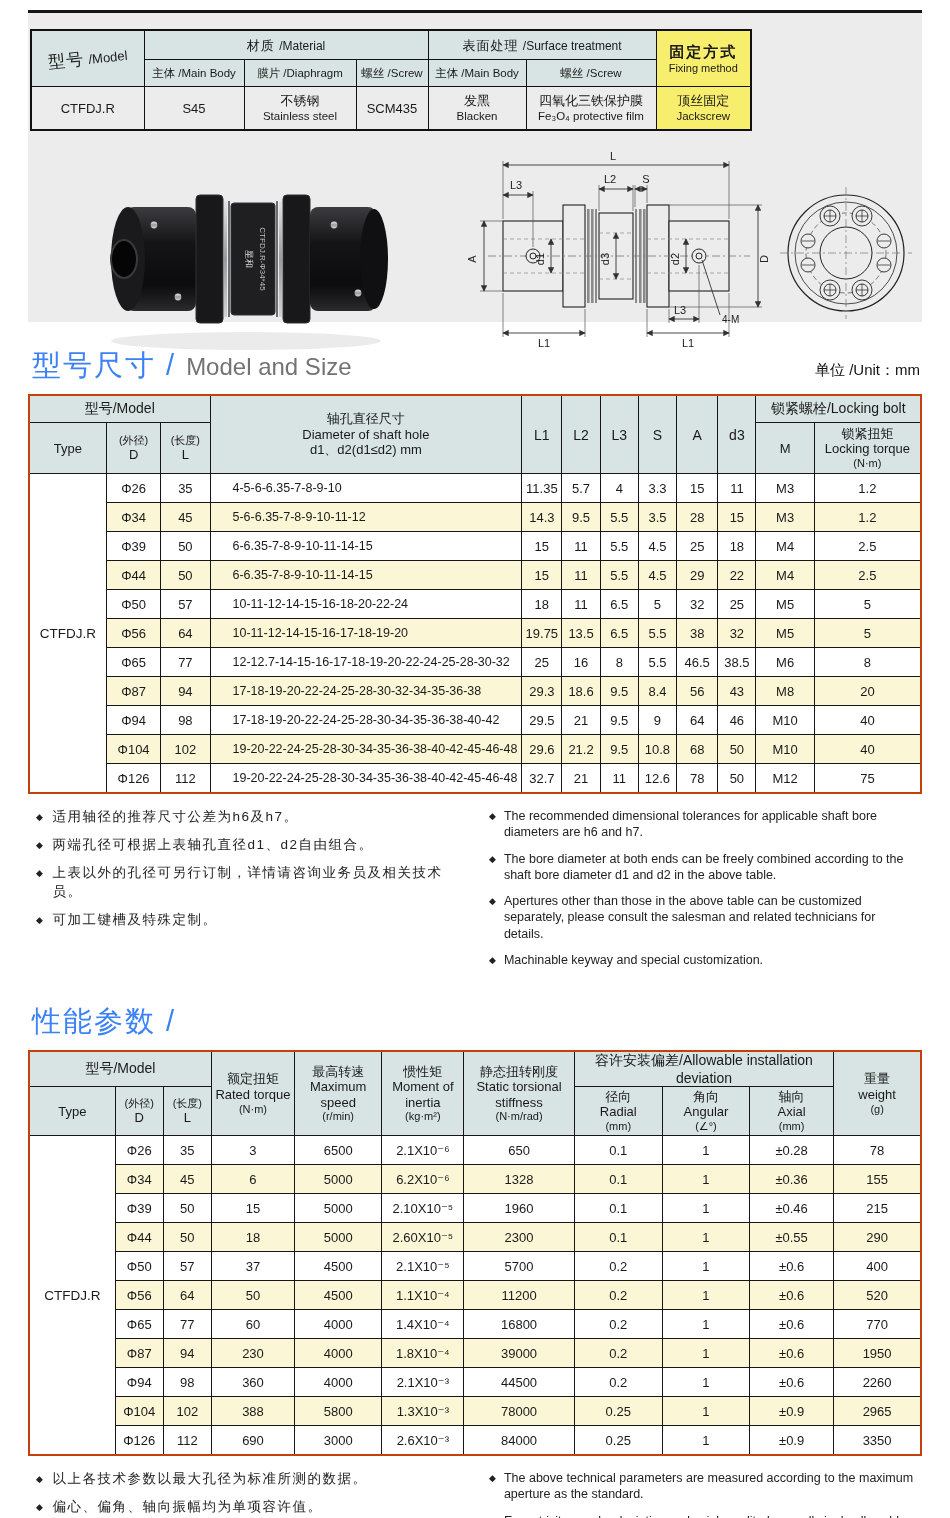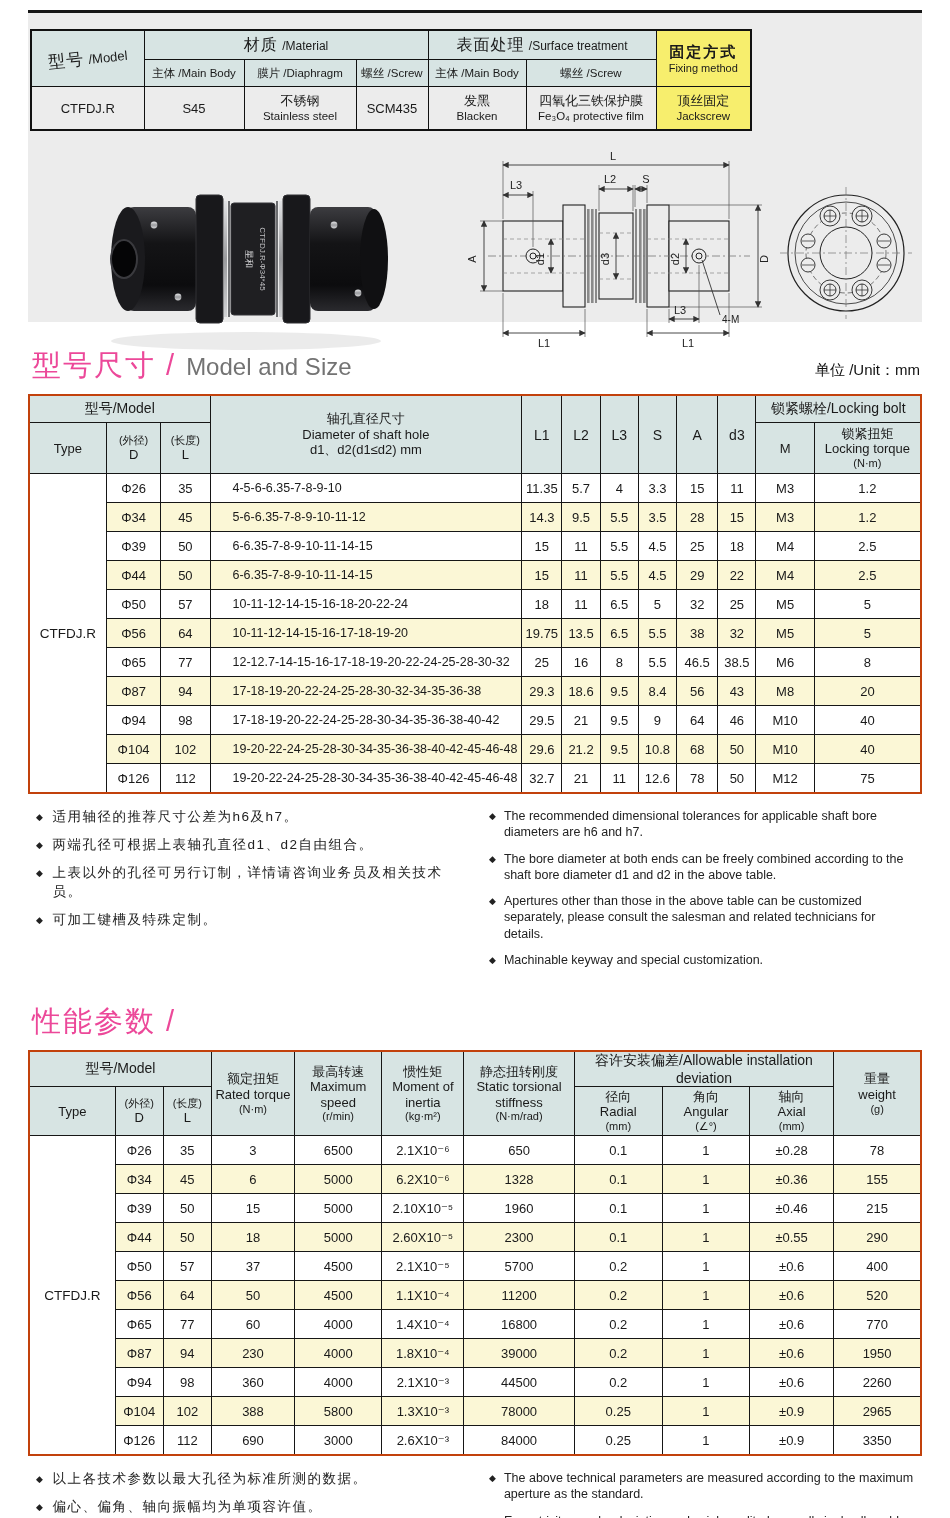--- a/index.html
+++ b/index.html
@@ -11,35 +11,35 @@
   .material-table{border-collapse:collapse;margin-left:2px;width:722px;border:2px solid #111;}
   .material-table td{border:1px solid #111;text-align:center;vertical-align:middle;padding:1px 3px;}
   .material-table .hdr{background:#d7e4e3;}
   .material-table .fix{background:#f7ee6d;}
   .mt-r1 td{height:26px;}
   .mt-r2 td{height:24px;font-size:11.5px;}
   .mt-data td{height:40px;font-size:13px;}
   .tilt{display:inline-block;transform:rotate(-6deg);}
   .zh-big{font-size:17px;letter-spacing:1px;}
   .en-mid{font-size:13px;}
-  .grp-zh{font-size:16px;letter-spacing:1px;}
+  .grp-zh{font-size:13px;letter-spacing:1px;}
   .grp-en{font-size:12px;}
   .line{display:block;line-height:1.25;}
   .l-zh{font-size:13px;}
   .l-en{font-size:11.5px;}
   .fix .fx-zh{display:block;font-size:15px;font-weight:bold;letter-spacing:2px;}
   .fix .fx-en{display:block;font-size:11px;}
 
   .visual-row{display:flex;margin-top:10px;height:222px;}
   .photo-wrap{width:430px;}
   .drawing-wrap{flex:1;}
 
   
   .sec-title{display:flex;align-items:baseline;margin:24px 2px 8px 4px;}
-  .sec-title .t-zh{font-size:29px;color:#ec4899;letter-spacing:2px;}
+  .sec-title .t-zh{font-size:29px;color:#3b82f6;letter-spacing:2px;}
   .sec-title .t-en{font-size:24px;color:#737373;margin-left:10px;}
   .sec-title .unit{margin-left:auto;font-size:15px;color:#111;}
 
   
   table.data-table{border-collapse:collapse;width:100%;table-layout:fixed;border:2px solid #c2410c;}
   .data-table th,.data-table td{border:1px solid #161616;text-align:center;vertical-align:middle;padding:0 2px;font-weight:normal;}
   .data-table thead th{background:#d7e4e3;}
   .data-table tbody td{height:28px;font-size:13px;background:#fff;}
   .data-table tbody tr.stripe td{background:#fbf7d6;}
   .data-table tbody td.model-cell{background:#fff;font-size:13.5px;}

